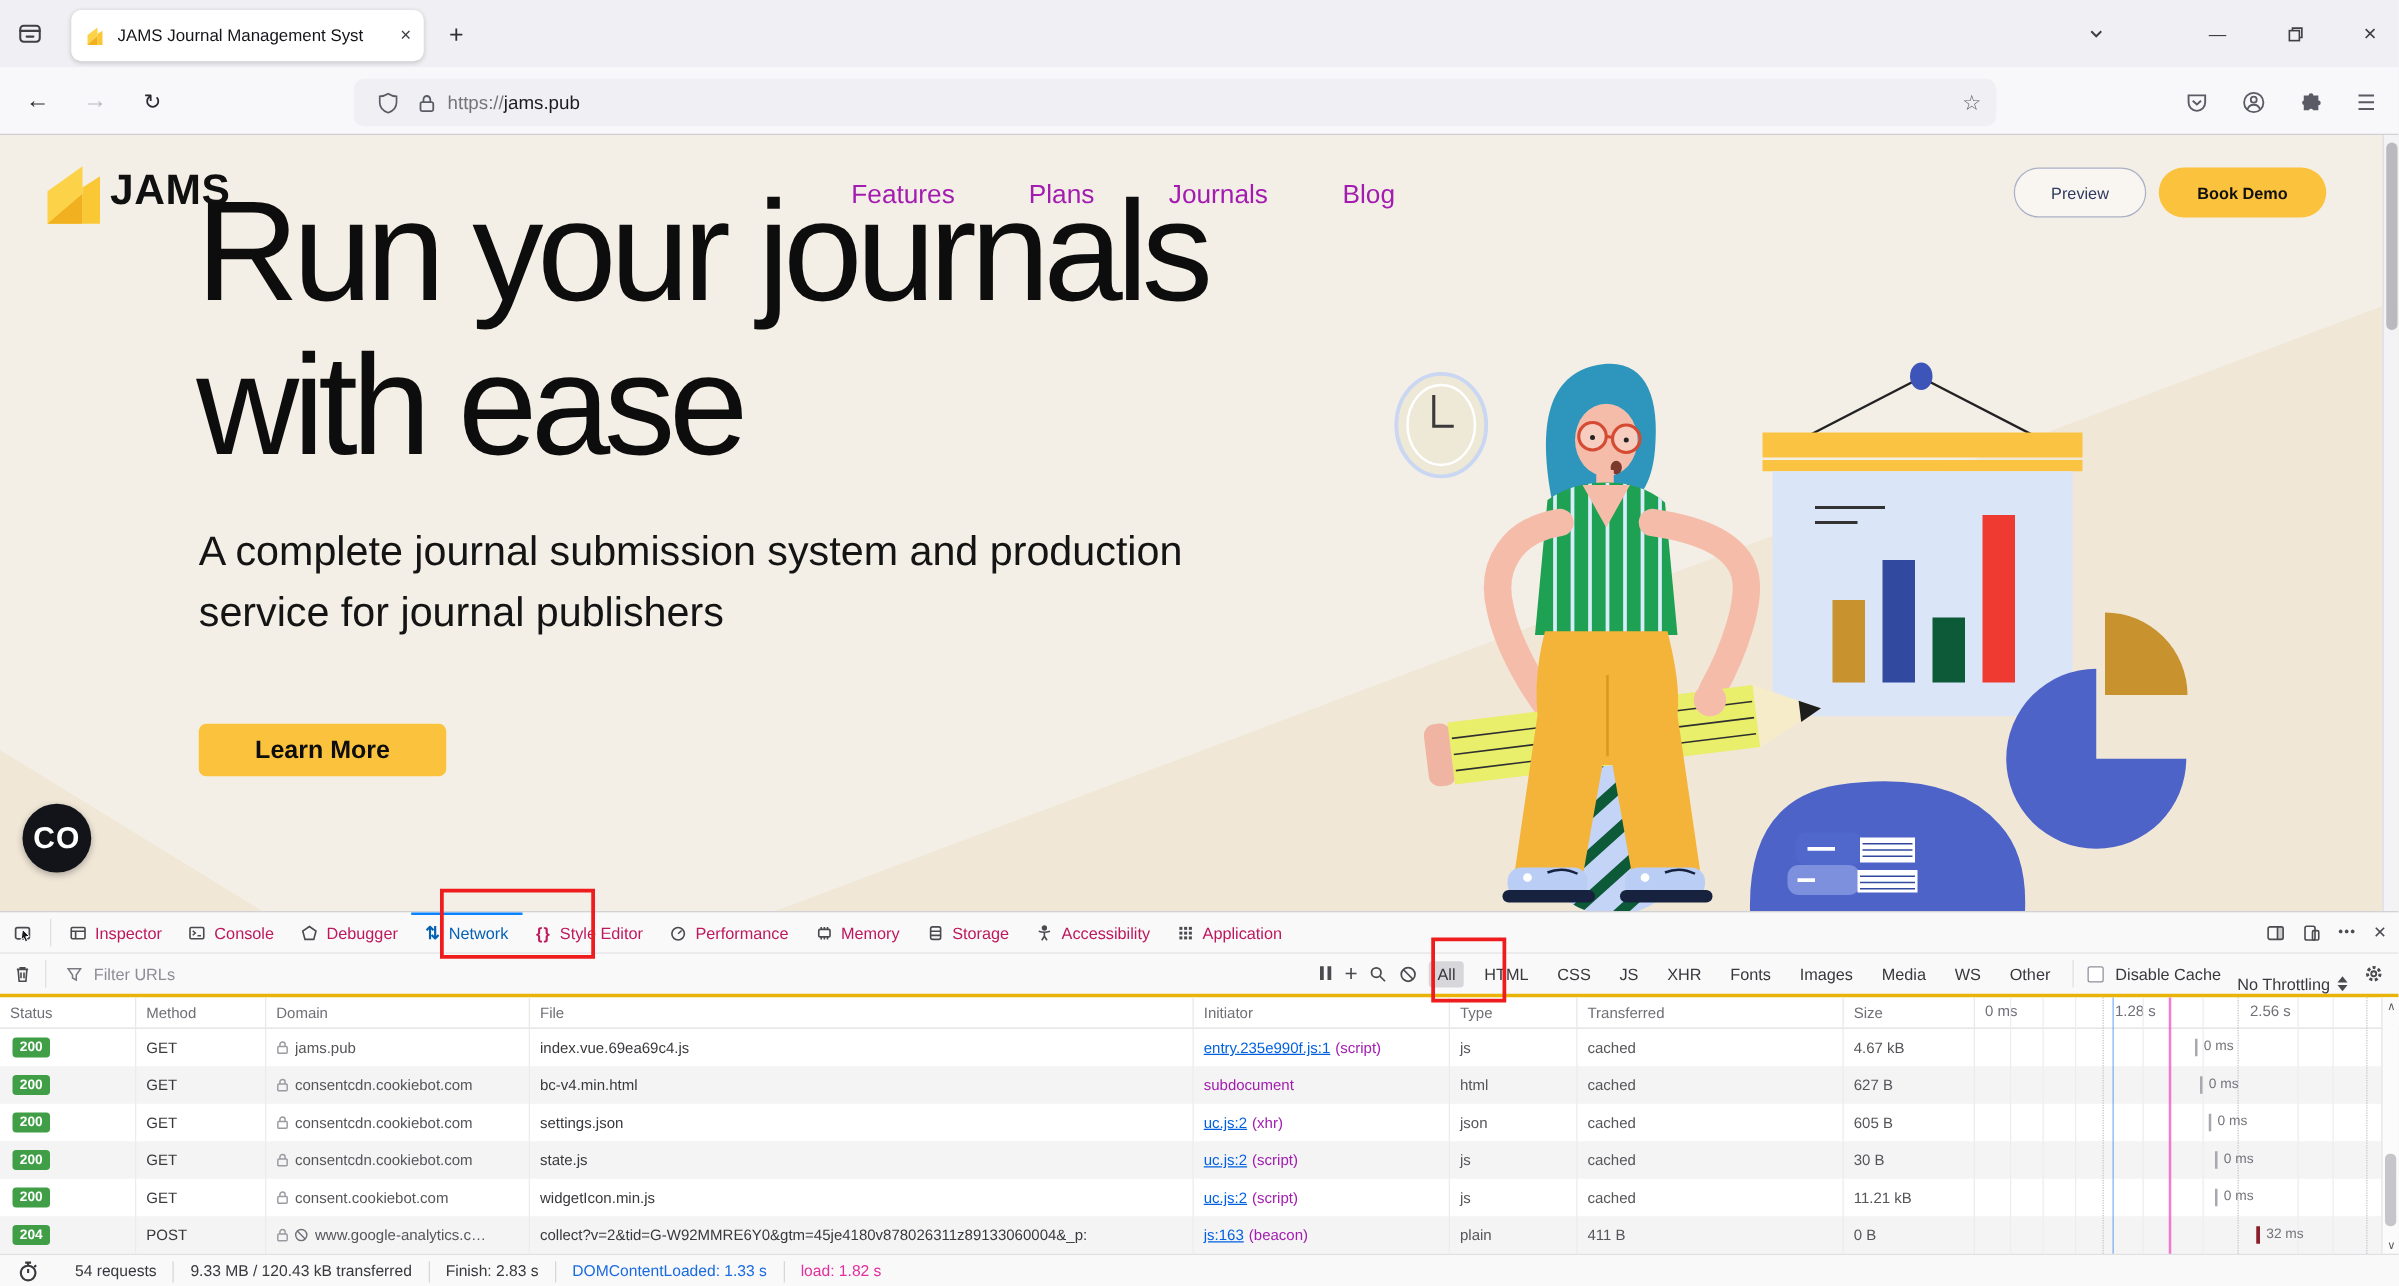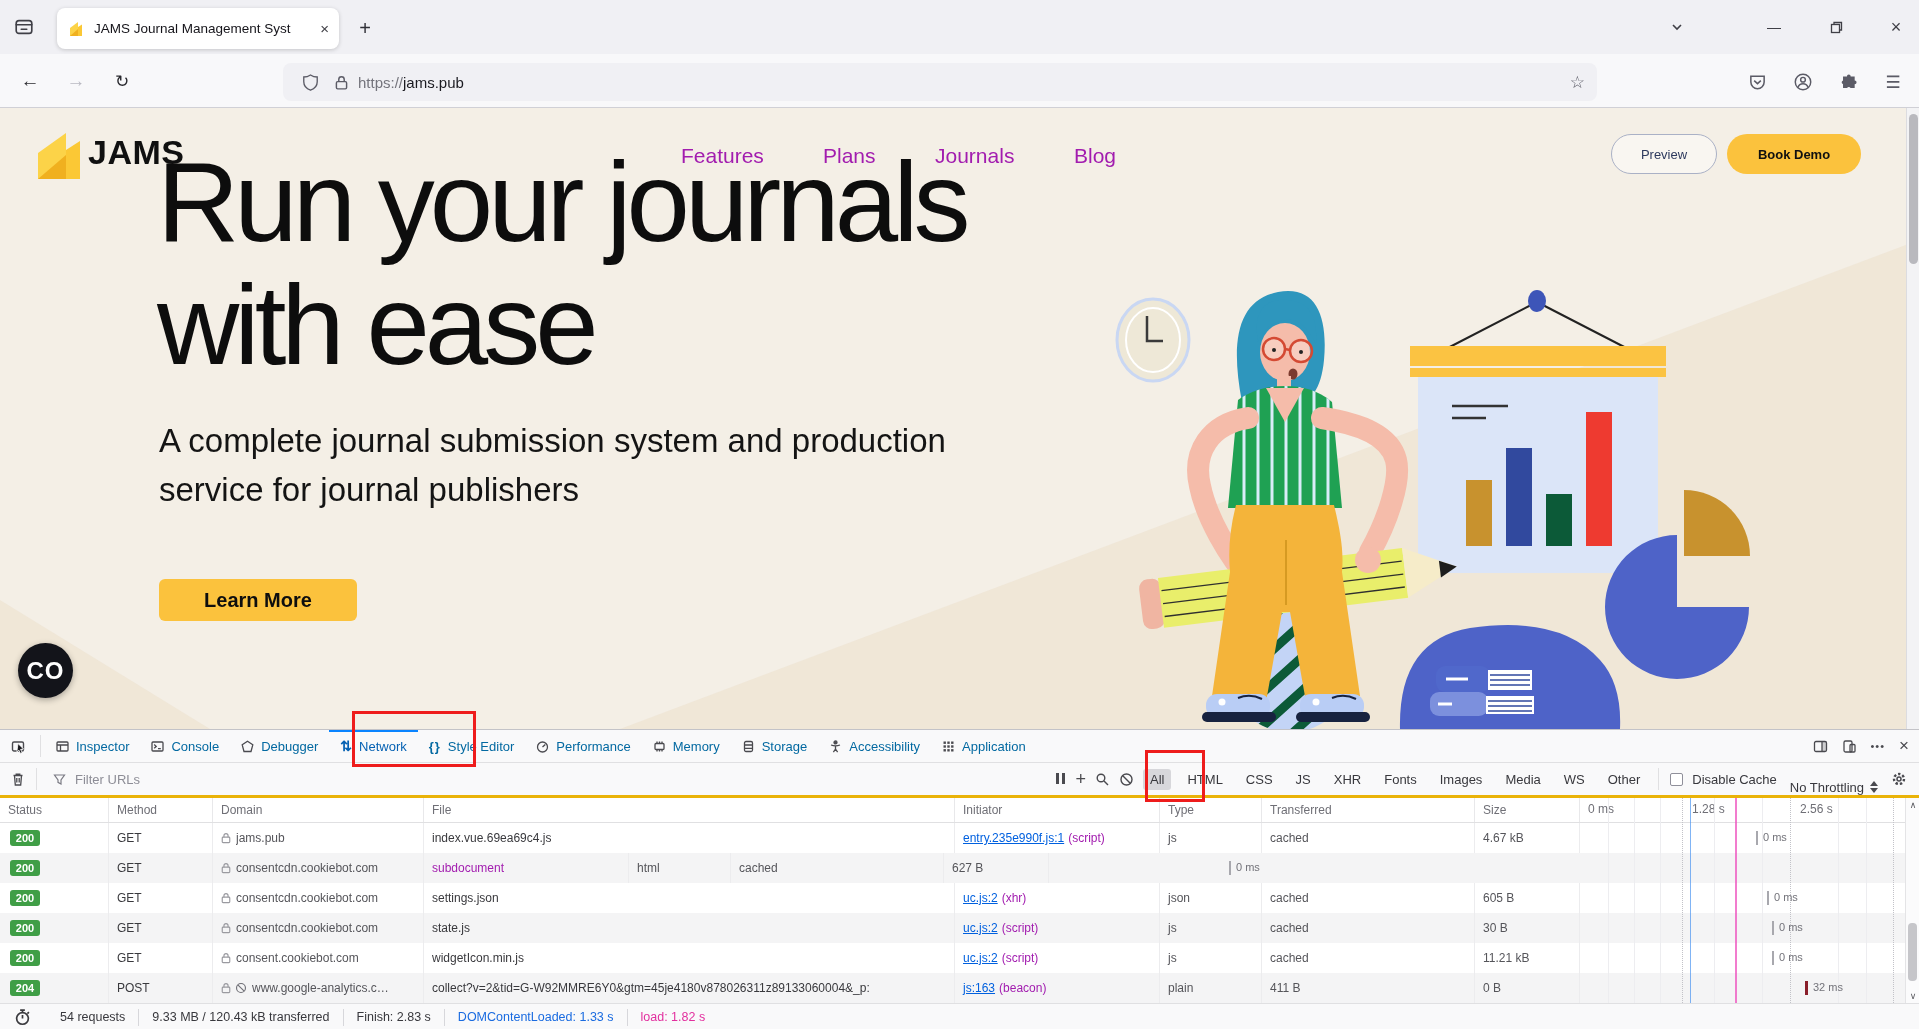--- a/index.html
+++ b/index.html
@@ -36,21 +36,21 @@
   .h1{position:absolute;left:157px;top:32px;font-size:114px;line-height:123px;letter-spacing:-5px;color:#0d0d0d;white-space:nowrap;}
   .sub{position:absolute;left:159px;top:308px;font-size:33px;line-height:49px;color:#141414;}
   .learn{position:absolute;left:159px;top:471px;width:198px;height:42px;background:#fbc23d;border-radius:6px;display:flex;align-items:center;justify-content:center;font-size:20px;font-weight:bold;color:#0e0e0e;}
   .cowidget{position:absolute;left:18px;top:535px;width:55px;height:55px;border-radius:50%;background:#13141a;color:#fff;display:flex;align-items:center;justify-content:center;font-size:24px;font-weight:bold;letter-spacing:1px;box-shadow:0 2px 6px rgba(0,0,0,.3);}
   .pagescroll{position:absolute;right:0;top:0;width:13px;height:621px;background:#f3f3f5;border-left:1px solid #dcdce0;}
   .pagescroll .thumb{position:absolute;left:2px;top:6px;width:9px;height:150px;border-radius:5px;background:#b9b9be;}
 
   
   .devtools{position:absolute;left:0;top:729px;width:1919px;height:300px;background:#fff;border-top:1px solid #c3c3c8;font-size:13px;color:#38383d;}
   .dt-tabs{position:absolute;left:0;top:0;width:1919px;height:33px;background:#f9f9fa;border-bottom:1px solid #e0e0e2;display:flex;align-items:stretch;}
-  .dt-tab{display:flex;align-items:center;gap:7px;padding:0 11px;position:relative;color:#0369a1;}
+  .dt-tab{display:flex;align-items:center;gap:7px;padding:0 11px;position:relative;color:#be185d;}
   .dt-tab.selected{color:#0561b3;}
   .dt-tab.selected::before{content:"";position:absolute;left:0;top:0;right:0;height:2px;background:#0a84ff;}
   .dt-sep{width:1px;background:#e0e0e2;margin:5px 4px;}
   .pickbtn{width:36px;display:flex;align-items:center;justify-content:center;}
   .dt-right{margin-left:auto;display:flex;align-items:center;gap:14px;padding-right:10px;color:#4a4a4f;}
   .ti{display:block;}
   .glyph-net{font-size:14px;font-weight:bold;}
   .braces{font-size:13px;font-weight:bold;letter-spacing:1px;}
 
   .dt-filter{position:absolute;left:0;top:33px;width:1919px;height:35px;background:#f9f9fa;border-bottom:3px solid #eab308;display:flex;align-items:center;}
@@ -535,20 +535,23 @@
         <div class="rc col-method">GET</div>
         <div class="rc col-domain">
             <svg width="10" height="12" viewBox="0 0 12 14">
               <g fill="none" stroke="#9a9aa0" stroke-width="1.4">
                 <rect x="1.5" y="6" width="9" height="6.5" rx="1"></rect>
                 <path d="M3.5,6 V4.2 a2.5,2.5 0 0 1 5,0 V6"></path>
               </g>
             </svg>
             <span class="domain-txt">consentcdn.cookiebot.com</span>
           </div>
+        <div class="rc col-file">
+            <span class="filetxt">bc-v4.min.html</span>
+          </div>
         <div class="rc col-init">
             <span class="initnote" style="margin-left:0;">subdocument</span>
           </div>
         <div class="rc col-type dim">html</div>
         <div class="rc col-transf dim">cached</div>
         <div class="rc col-size dim">627 B</div>
         <div class="rc col-wf wfcell">
             <span class="tick" style="left:180px;"></span>
             <span class="wlabel" style="left:187px;">0 ms</span>
           </div>

